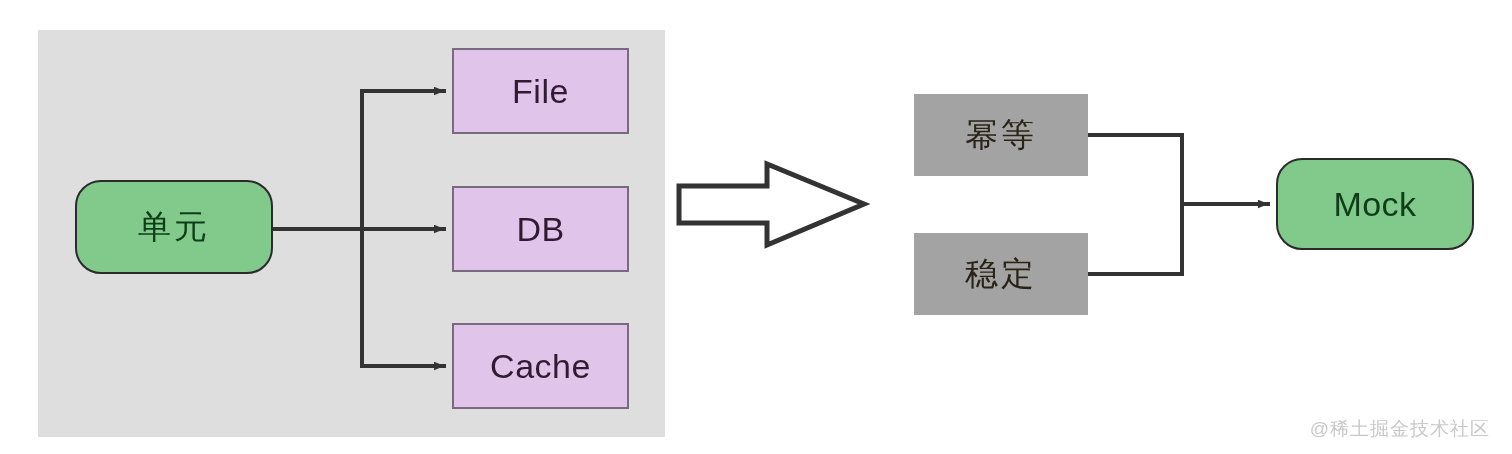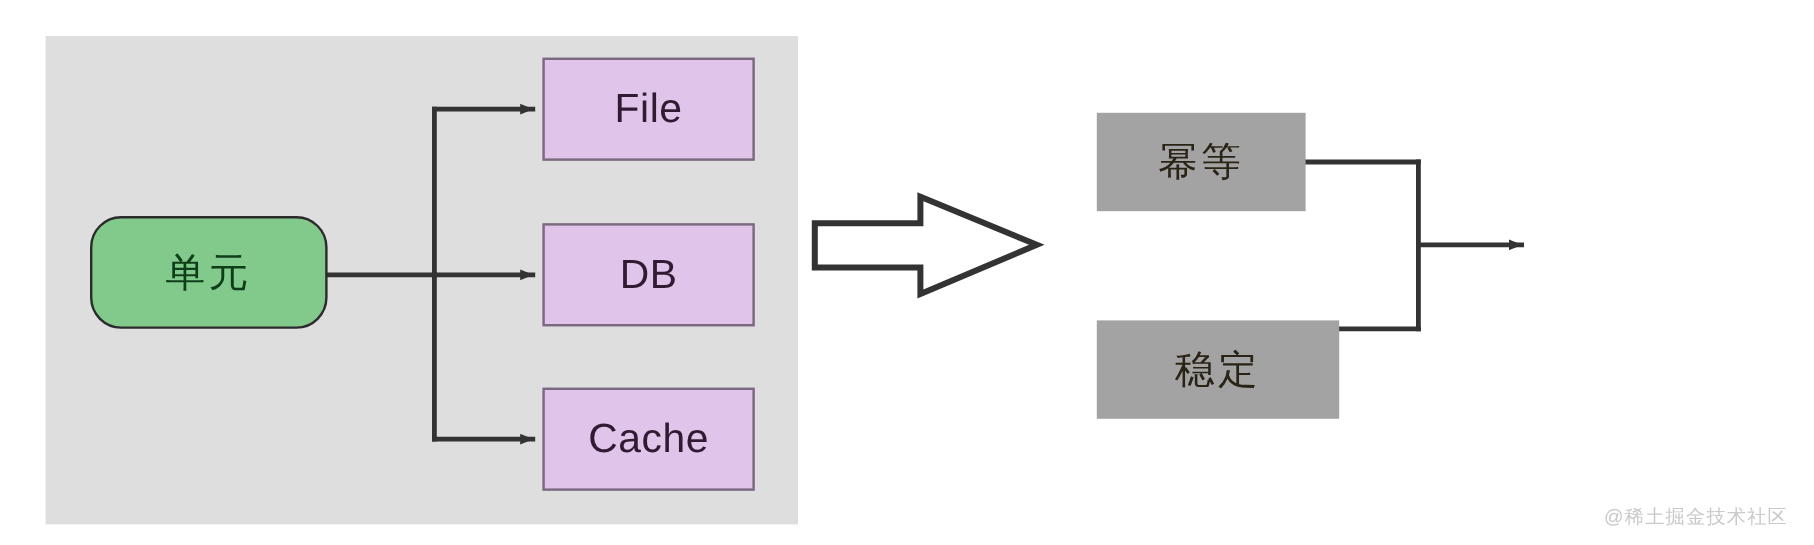--- a/index.html
+++ b/index.html
@@ -100,39 +100,39 @@
     background: #a3a3a3;
     box-sizing: border-box;
   }
   .yellow-node .node-label {
     color: #2a2416;
     font-size: 33px;
     letter-spacing: 3px;
     font-weight: 400;
   }
   #node-idempotent { left: 914px; top: 94px;  width: 174px; height: 82px; }
-  #node-stable     { left: 914px; top: 233px; width: 202px; height: 82px; margin-top: 34px; }
+  #node-stable     { left: 914px; top: 233px; width: 174px; height: 82px; }
 
   
   .conn-svg {
     position: absolute;
     left: 0; top: 0;
     width: 1512px;
     height: 454px;
     pointer-events: none;
     overflow: visible;
   }
 
   
   .watermark {
     position: absolute;
     right: 22px;
     bottom: 12px;
     color: #c9c9c9;
-    font-size: 16px;
+    font-size: 19px;
     letter-spacing: 1px;
     user-select: none;
   }
 </style>
 </head>
 <body>
 
 <div id="stage">
 
   <div class="gray-panel"></div>
@@ -191,16 +191,19 @@
   </svg>
 
   <div class="yellow-node" id="node-idempotent">
     <span class="node-label">幂等</span>
   </div>
 
   <div class="yellow-node" id="node-stable">
     <span class="node-label">稳定</span>
   </div>
 
+  <div class="green-node" id="node-mock">
+    <span class="node-label">Mock</span>
+  </div>
 
   <div class="watermark">@稀土掘金技术社区</div>
 
 </div>
 
 </body></html>

